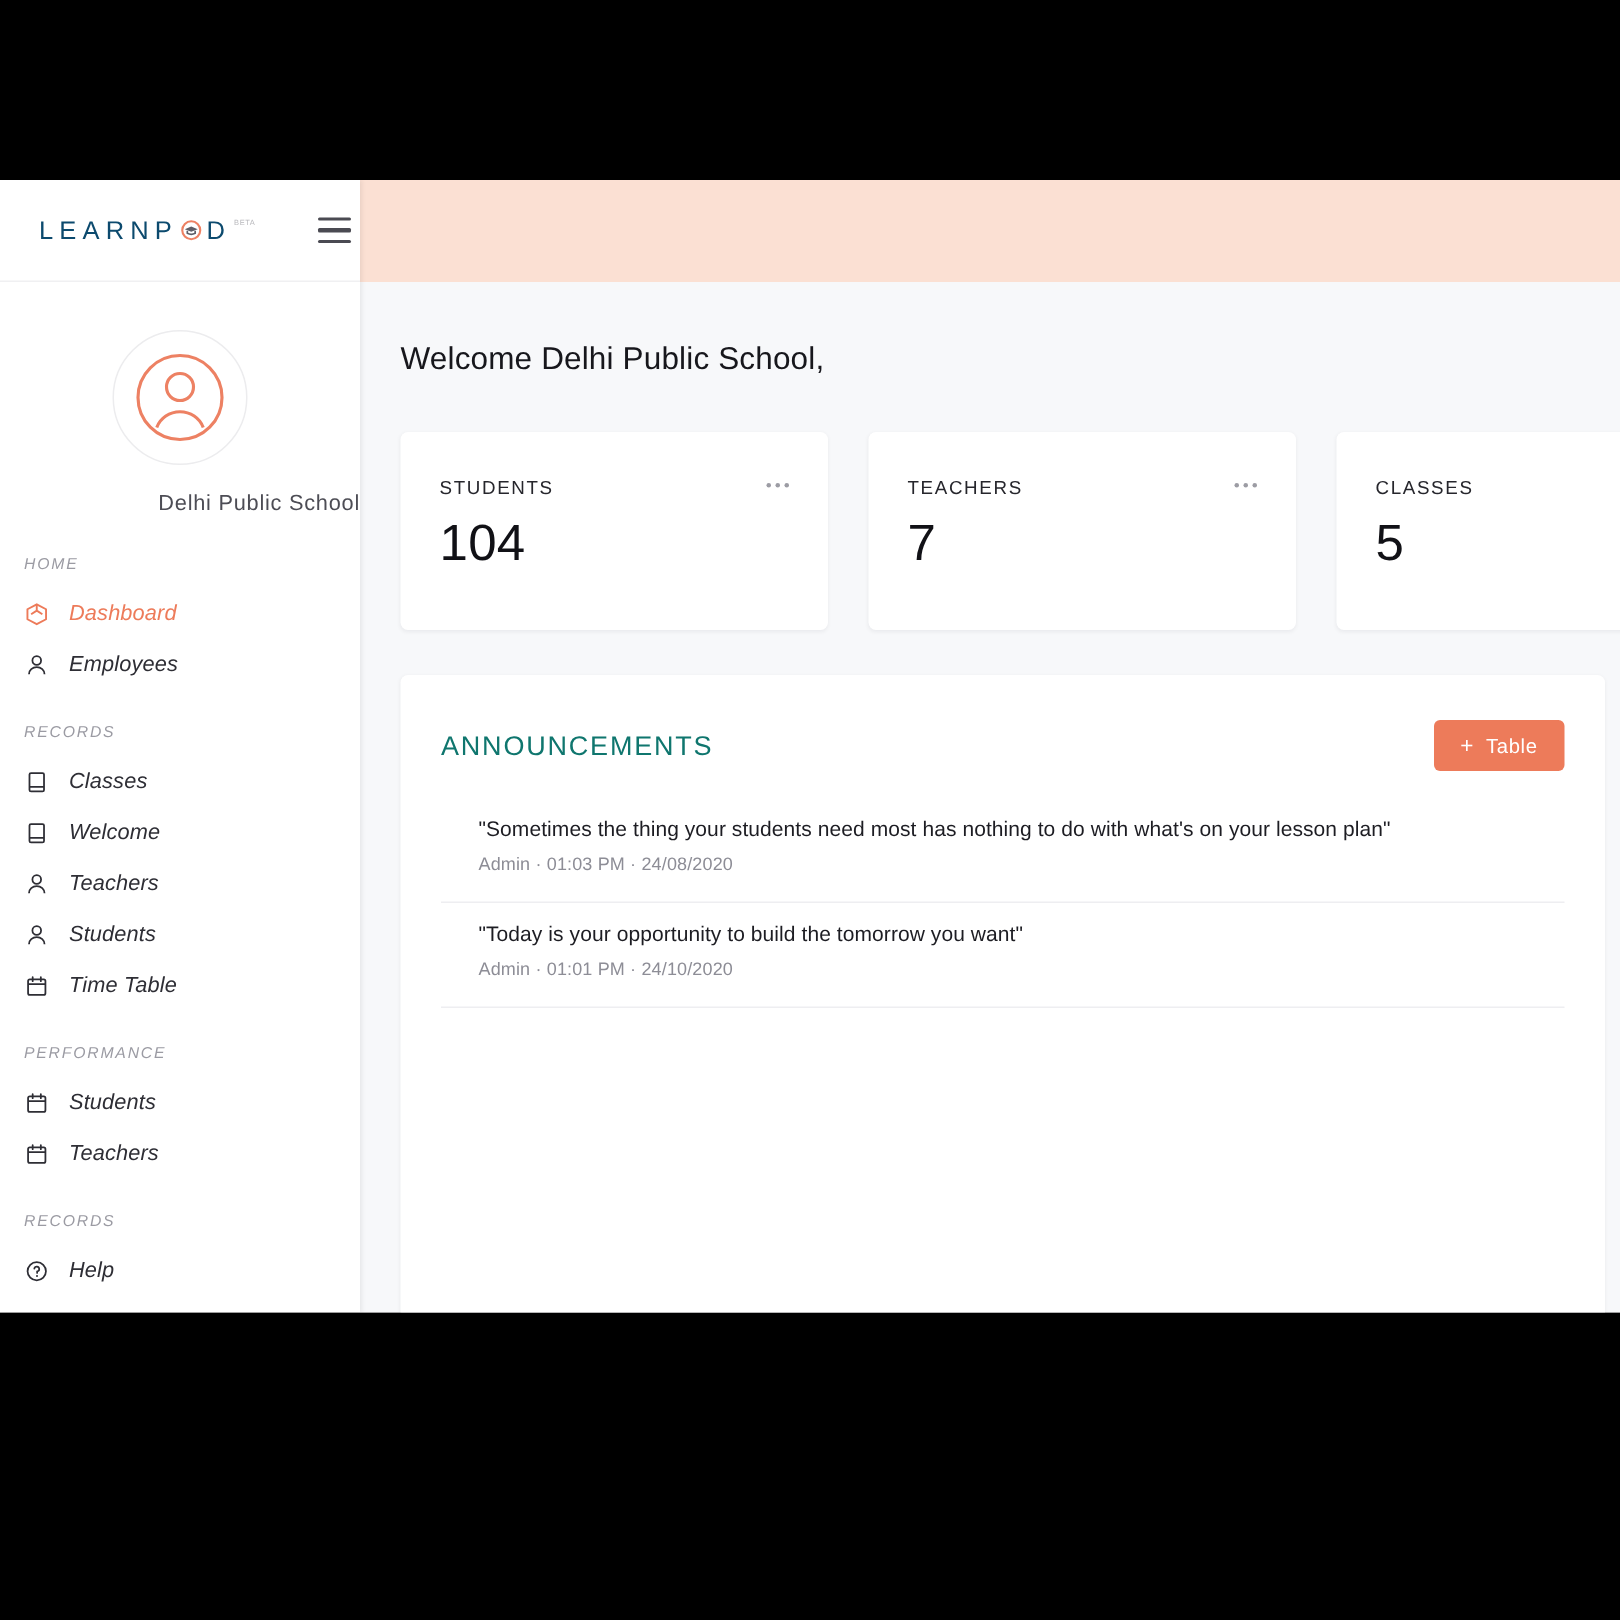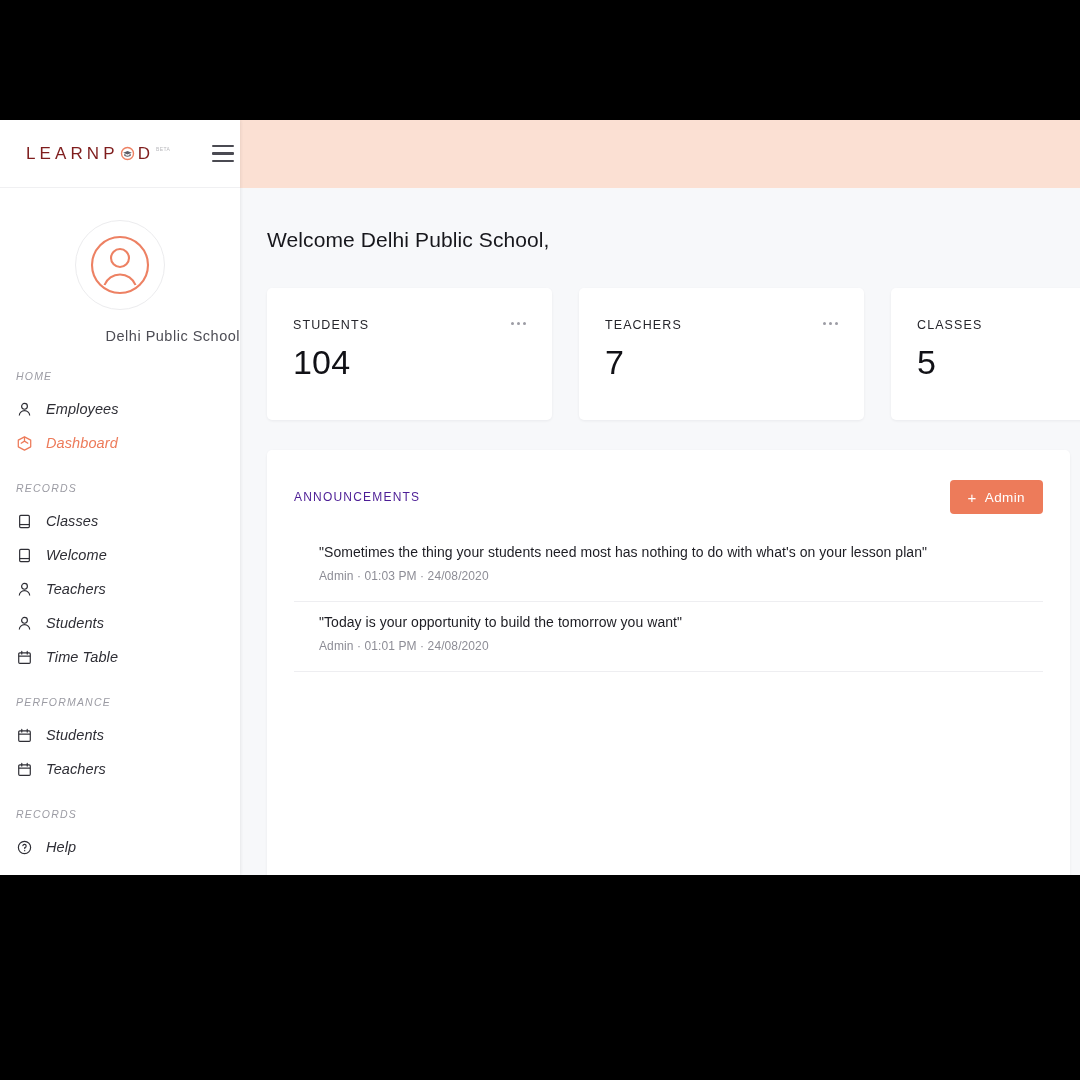--- a/index.html
+++ b/index.html
@@ -45,21 +45,21 @@
   }
 
   .logo {
     display: flex;
     align-items: flex-start;
     position: relative;
   }
   .logo-text {
     font-size: 17px;
     letter-spacing: 4.1px;
-    color: #7f1d1d;
+    color: #0c4a6e;
     font-weight: 400;
     line-height: 1;
     display: flex;
     align-items: center;
   }
   .logo-o {
     display: inline-block;
     position: relative;
     width: 15px;
     height: 15px;
@@ -221,23 +221,23 @@
     box-sizing: border-box;
     padding: 30px 27px 0 27px;
     box-shadow: 0 1px 3px rgba(20,20,40,0.06);
   }
   .panel-head {
     display: flex;
     justify-content: space-between;
     align-items: center;
   }
   .panel-title {
-    font-size: 12px;
+    font-size: 18px;
     letter-spacing: 1.2px;
-    color: #4c1d95;
+    color: #0f766e;
   }
   .create-btn {
     background: #ED7B5A;
     color: #ffffff;
     border: none;
     border-radius: 4px;
     height: 34px;
     padding: 0 18px;
     font-size: 13.5px;
     font-family: "Liberation Sans", sans-serif;
@@ -303,37 +303,37 @@
           <path d="M16.5 52 a16.5 16 0 0 1 31 0" fill="none" stroke="#ED8163" stroke-width="2.1"></path>
         </svg>
       </div>
       <div class="profile-name">Delhi Public School</div>
     </div>
 
     <div class="nav">
 
       <div class="nav-group">
         <div class="nav-section-title">HOME</div>
+        <div class="nav-item active">
+          <span class="nav-icon">
+            <svg width="17" height="17" viewBox="0 0 20 20">
+              <path d="M10 2.2 L17.3 6.1 L17.3 13.9 L10 17.8 L2.7 13.9 L2.7 6.1 Z" fill="none" stroke="#ED7B5A" stroke-width="1.5" stroke-linejoin="round"></path>
+              <path d="M10 2.2 L10 7.2 M10 7.2 L5.6 10 M10 7.2 L14.4 10" fill="none" stroke="#ED7B5A" stroke-width="1.5"></path>
+            </svg>
+          </span>
+          <span class="nav-label">Dashboard</span>
+        </div>
         <div class="nav-item">
           <span class="nav-icon">
             <svg width="17" height="17" viewBox="0 0 20 20">
               <circle cx="10" cy="6.3" r="3.4" fill="none" stroke="#2e2e35" stroke-width="1.4"></circle>
               <path d="M3.9 17 a6.1 5.6 0 0 1 12.2 0" fill="none" stroke="#2e2e35" stroke-width="1.4"></path>
             </svg>
           </span>
           <span class="nav-label">Employees</span>
-        </div>
-        <div class="nav-item active">
-          <span class="nav-icon">
-            <svg width="17" height="17" viewBox="0 0 20 20">
-              <path d="M10 2.2 L17.3 6.1 L17.3 13.9 L10 17.8 L2.7 13.9 L2.7 6.1 Z" fill="none" stroke="#ED7B5A" stroke-width="1.5" stroke-linejoin="round"></path>
-              <path d="M10 2.2 L10 7.2 M10 7.2 L5.6 10 M10 7.2 L14.4 10" fill="none" stroke="#ED7B5A" stroke-width="1.5"></path>
-            </svg>
-          </span>
-          <span class="nav-label">Dashboard</span>
         </div>
       </div>
 
       <div class="nav-group">
         <div class="nav-section-title">RECORDS</div>
         <div class="nav-item">
           <span class="nav-icon">
             <svg width="17" height="17" viewBox="0 0 20 20">
               <rect x="4.3" y="2.8" width="11.4" height="14.4" rx="1.2" fill="none" stroke="#2e2e35" stroke-width="1.4"></rect>
               <path d="M4.3 13.6 L15.7 13.6" stroke="#2e2e35" stroke-width="1.4"></path>
@@ -459,31 +459,31 @@
           </div>
           <div class="stat-value">5</div>
         </div>
       </div>
 
       <div class="panel">
         <div class="panel-head">
           <span class="panel-title">ANNOUNCEMENTS</span>
           <button class="create-btn">
             <span class="plus-icon">+</span>
-            <span>Admin</span>
+            <span>Table</span>
           </button>
         </div>
 
         <div class="ann-list">
           <div class="ann-item">
             <div class="ann-text">"Sometimes the thing your students need most has nothing to do with what's on your lesson plan"</div>
             <div class="ann-meta">Admin · 01:03 PM · 24/08/2020</div>
           </div>
           <div class="ann-item">
             <div class="ann-text">"Today is your opportunity to build the tomorrow you want"</div>
-            <div class="ann-meta">Admin · 01:01 PM · 24/08/2020</div>
+            <div class="ann-meta">Admin · 01:01 PM · 24/10/2020</div>
           </div>
         </div>
       </div>
     </div>
   </div>
 
 </div>
 
 </body></html>

